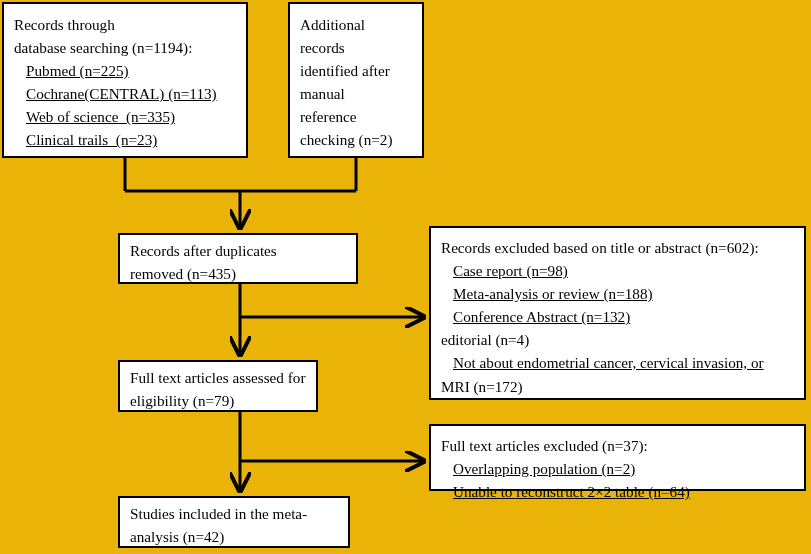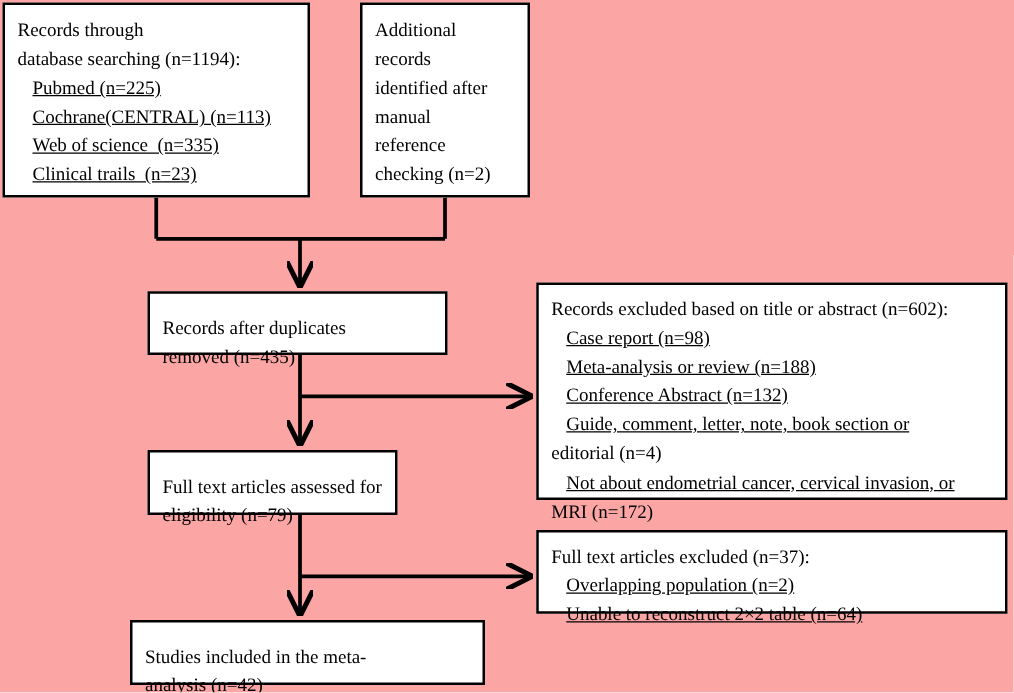--- a/index.html
+++ b/index.html
@@ -4,21 +4,21 @@
 <style>
   html, body {
     margin: 0;
     padding: 0;
     background: #ffffff;
   }
   #canvas {
     position: relative;
     width: 811px;
     height: 554px;
-    background: #fca5a5;
+    background: #eab308;
     overflow: hidden;
     font-family: "Liberation Serif", "DejaVu Serif", serif;
     color: #000000;
   }
   #connectors {
     position: absolute;
     left: 0;
     top: 0;
     width: 811px;
     height: 554px;
@@ -41,23 +41,23 @@
   .ind {
     padding-left: 12px;
     text-decoration: underline;
   }
   .box-records-through { left: 2px;   top: 2px;   width: 246px; height: 156px; }
   .box-additional     { left: 288px; top: 2px;   width: 136px; height: 156px; }
   .box-dupes          { left: 118px; top: 233px; width: 240px; height: 51px;  }
   .box-excluded-title { left: 429px; top: 226px; width: 377px; height: 174px; }
   .box-fulltext       { left: 118px; top: 360px; width: 200px; height: 52px;  }
   .box-excluded-full  { left: 429px; top: 424px; width: 377px; height: 67px;  }
-  .box-included       { left: 104px; top: 496px; width: 284px; height: 52px;  }
+  .box-included       { left: 118px; top: 496px; width: 232px; height: 52px;  }
   .box-records-through, .box-additional { padding-top: 9px; }
-  .box-dupes, .box-fulltext, .box-included { padding-top: 16px; }
+  .box-dupes, .box-fulltext, .box-included { padding-top: 4px; }
   .box-excluded-title, .box-excluded-full { padding-top: 8px; }
 </style>
 </head>
 <body>
 
 <div id="canvas">
 
   <svg id="connectors" viewBox="0 0 811 554" width="811" height="554" xmlns="http://www.w3.org/2000/svg">
     <defs>
       <marker id="arrow" viewBox="0 0 10 10" refX="9" refY="5" markerWidth="7" markerHeight="7" orient="auto-start-reverse">
@@ -110,21 +110,20 @@
   <div class="box box-dupes">
     <span class="ln">Records after duplicates</span>
     <span class="ln">removed (n=435)</span>
   </div>
 
   <div class="box box-excluded-title">
     <span class="ln">Records excluded based on title or abstract (n=602):</span>
     <span class="ln ind">Case report (n=98)</span>
     <span class="ln ind">Meta-analysis or review (n=188)</span>
     <span class="ln ind">Conference Abstract (n=132)</span>
-    <span class="ln ind">Guide, comment, letter, note, book section or</span>
     <span class="ln">editorial (n=4)</span>
     <span class="ln ind">Not about endometrial cancer, cervical invasion, or</span>
     <span class="ln">MRI (n=172)</span>
   </div>
 
   <div class="box box-fulltext">
     <span class="ln">Full text articles assessed for</span>
     <span class="ln">eligibility (n=79)</span>
   </div>
 

